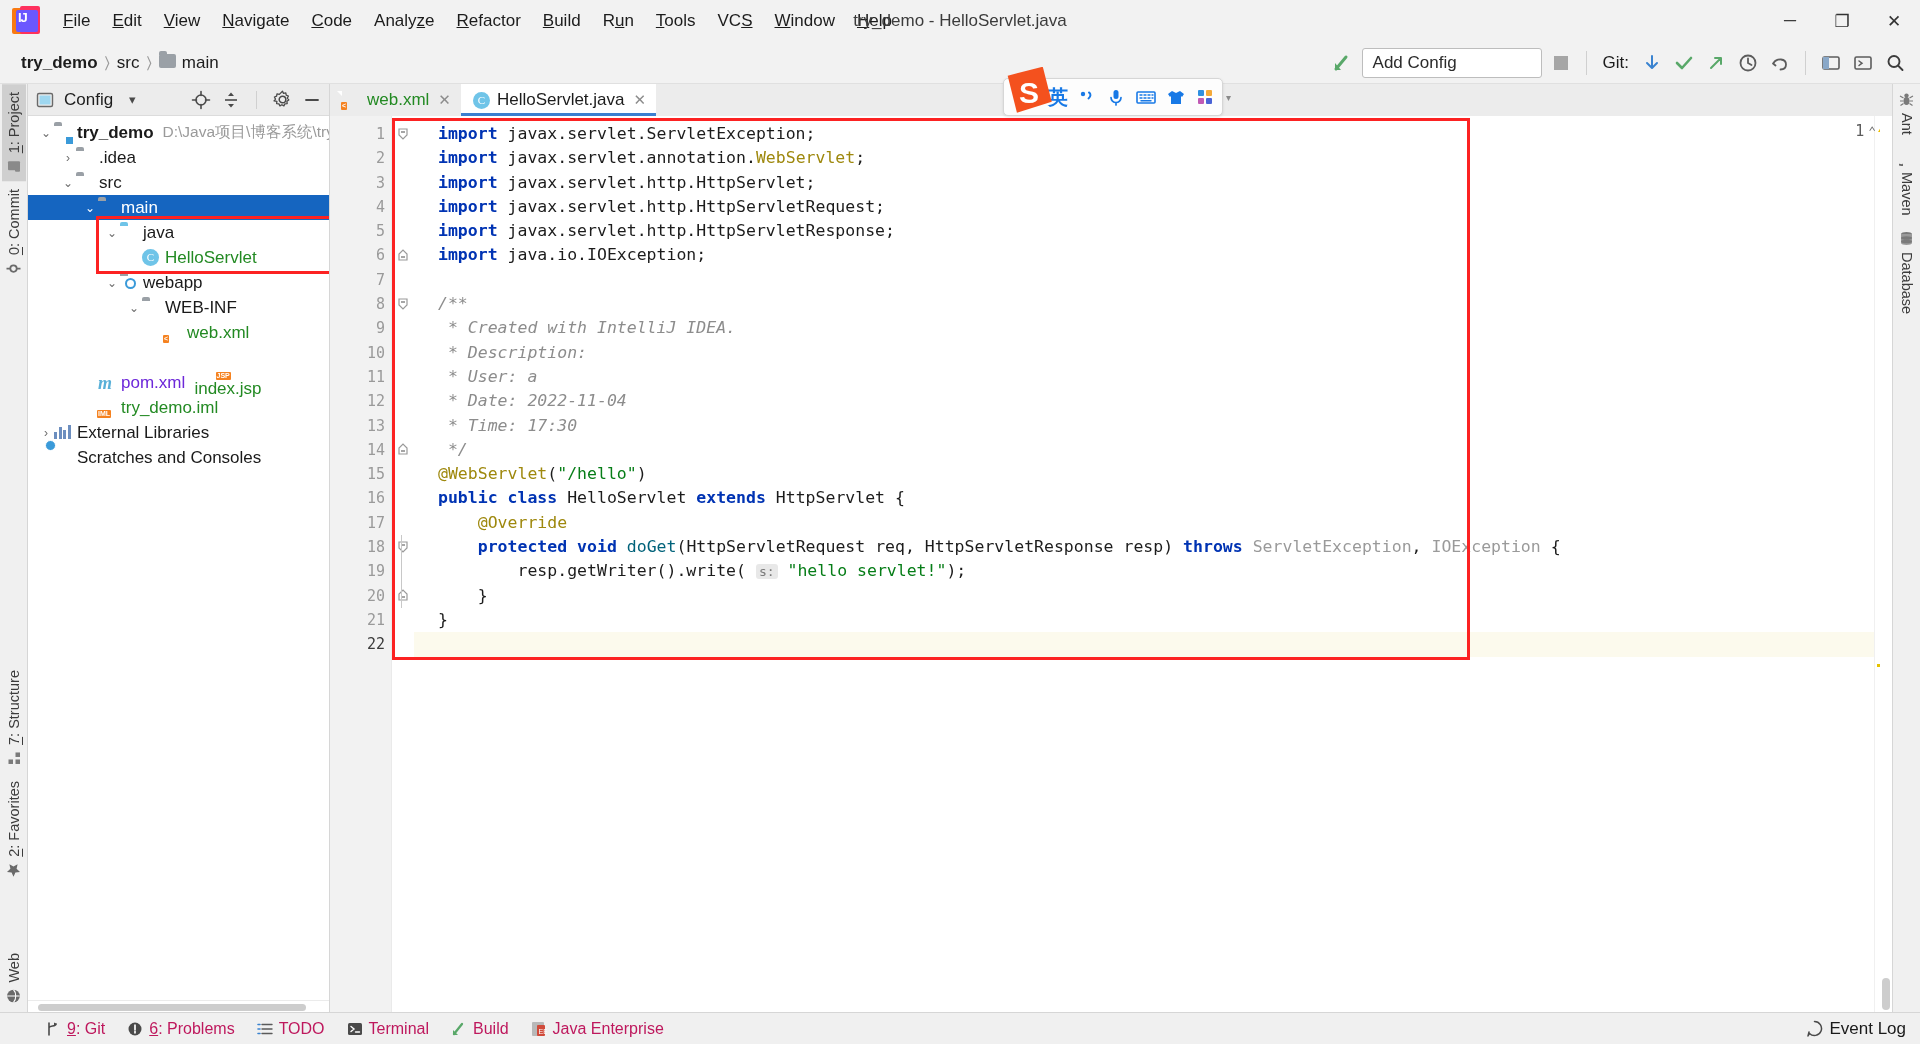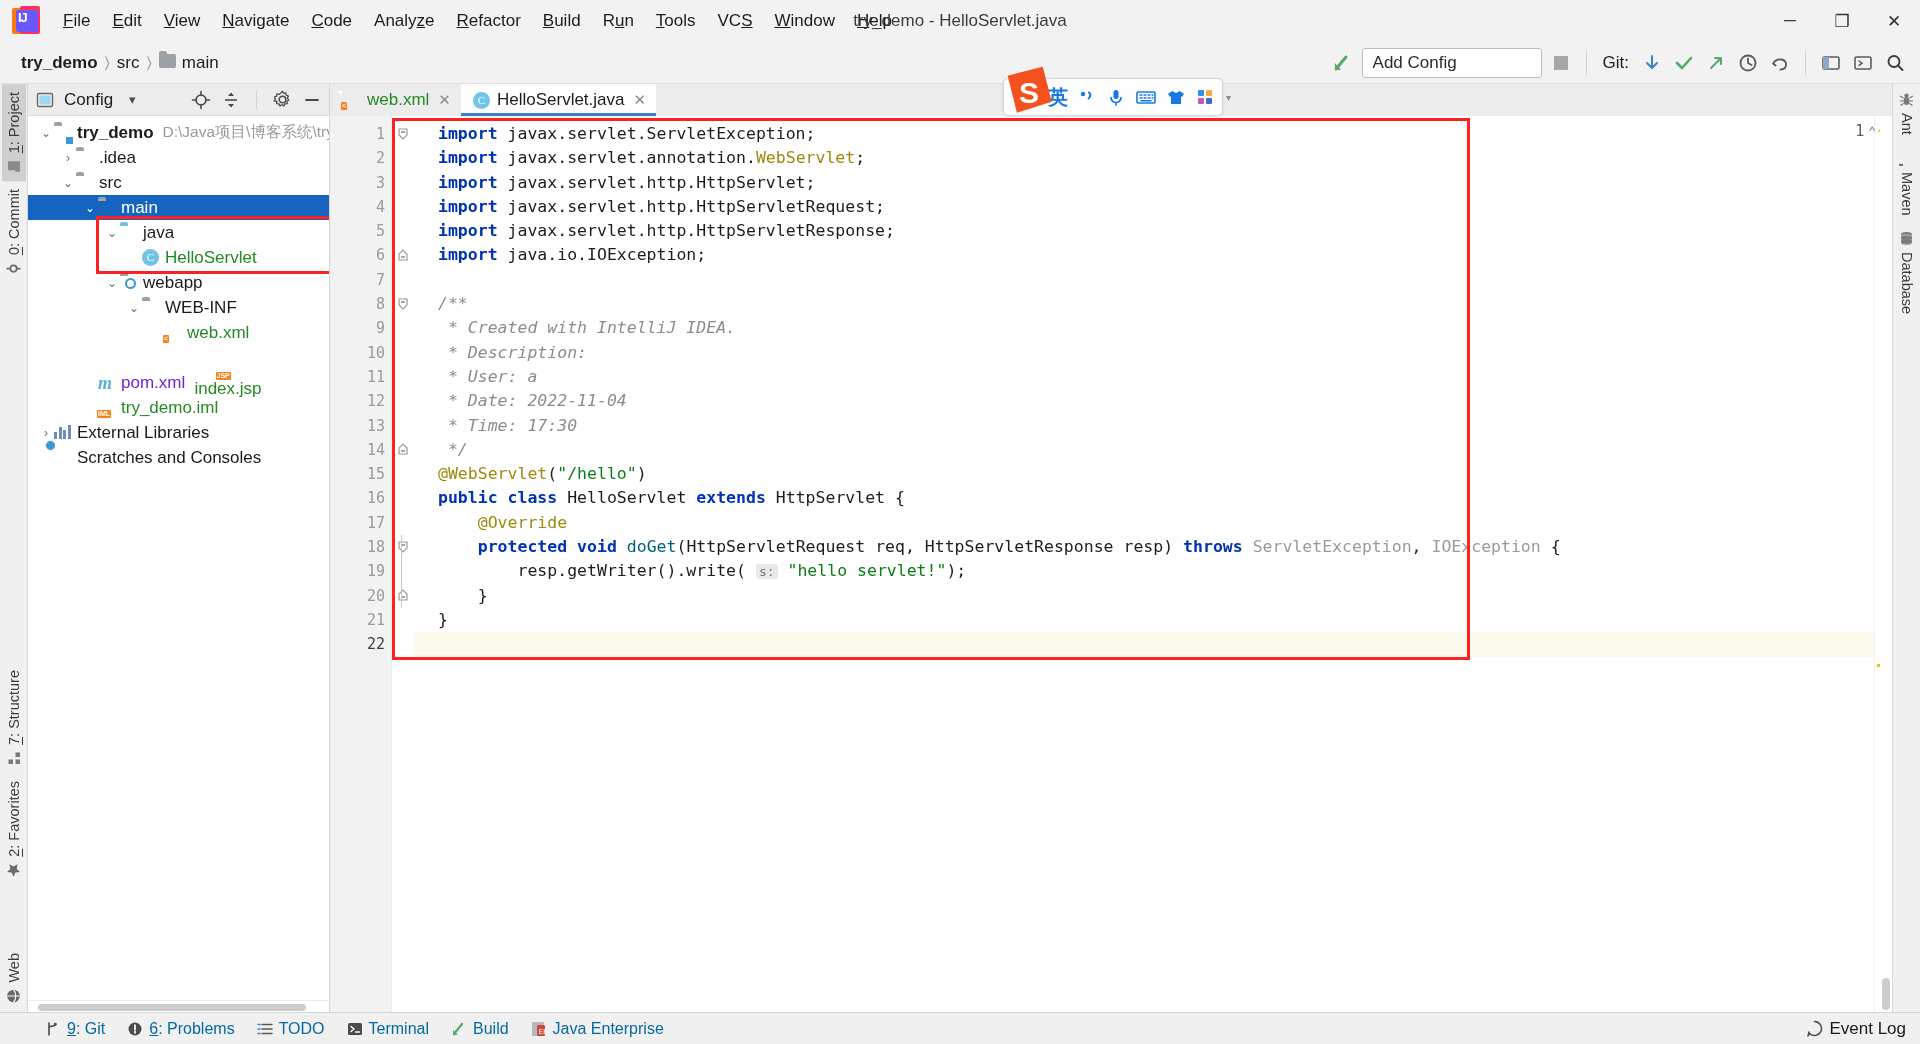--- a/index.html
+++ b/index.html
@@ -239,21 +239,21 @@
     position:absolute; right:0; bottom:0; width:12px; top:0; background:#fff;
   }
   .ed-scroll .thumb { position:absolute; right:2px; bottom:2px; width:8px; height:32px; background:#cdcdcd; border-radius:4px;}
 
   
   .bottombar {
     height: 32px; flex: 0 0 32px; background: #f0f0f0; display: flex; align-items: center;
     border-top: 1px solid #d6d6d6; padding-left: 36px; gap: 4px;
   }
   .bt {
-    display: flex; align-items: center; gap: 6px; padding: 3px 9px; font-size: 16px; color: #0369a1;
+    display: flex; align-items: center; gap: 6px; padding: 3px 9px; font-size: 16px; color: #be185d;
     cursor: default; white-space: nowrap;
   }
   .bt .u { text-decoration: underline; }
   .bt-right { margin-left:auto; display:flex; align-items:center; padding-right: 14px; justify-content: flex-end; }
 
   
   .statusbar {
     height: 36px; flex: 0 0 36px; background: #f2f2f2; display: flex; align-items: center;
     font-size: 16.5px; color: #2b2b2b; padding: 0 14px 0 14px; position: relative;
   }

